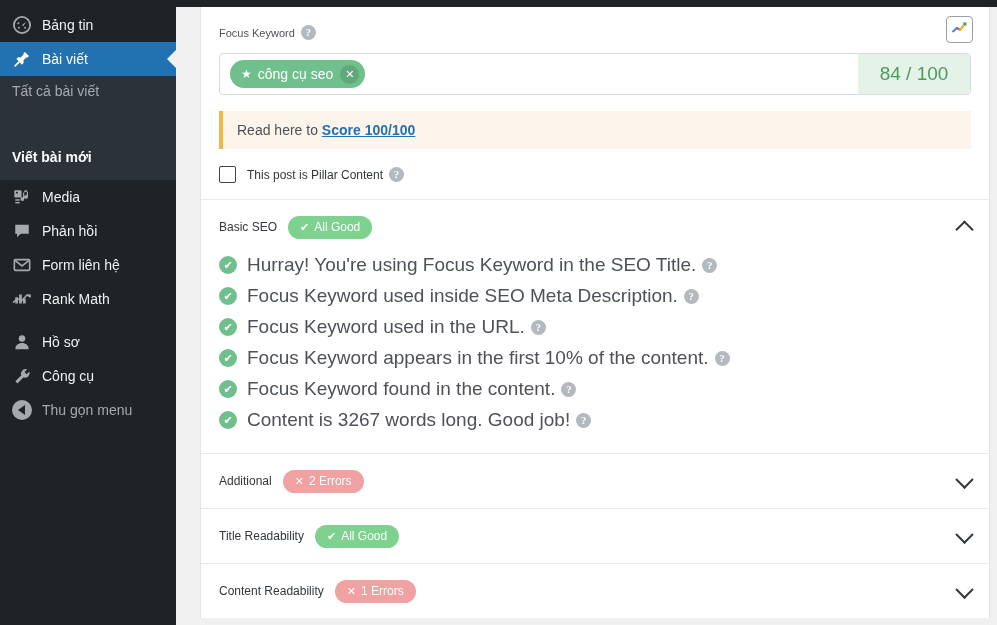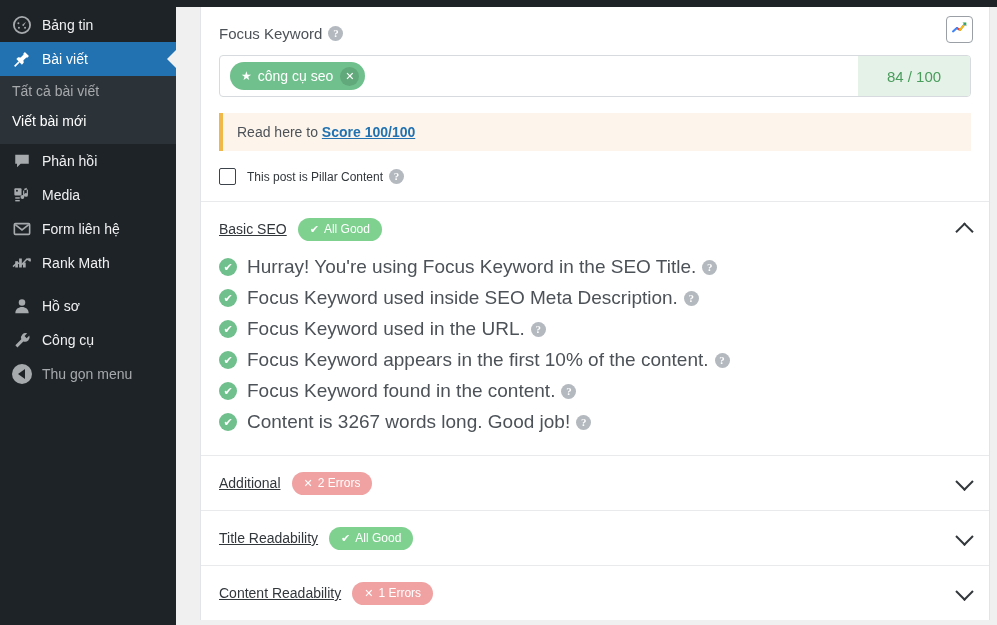--- a/index.html
+++ b/index.html
@@ -56,21 +56,21 @@
     padding: 0 0 8px 0;
   }
   .submenu-item {
     display: block;
     padding: 4px 0 4px 12px;
     font-size: 14px;
     color: #a7aaad;
     cursor: pointer;
     line-height: 22px;
   }
-  .submenu-item.active { color: #fff; font-weight: normal; }
+  .submenu-item.active { color: #fff; font-weight: bold; margin-top: 36px; }
   .menu-sep { height: 9px; }
   .collapse-item {
     display: flex; align-items: center;
     height: 34px; padding-left: 10px;
     color: #a7aaad; font-size: 14px; cursor: pointer;
   }
   .collapse-item .mi-icon { margin-right: 8px; width: 24px; flex: 0 0 24px;
     display: flex; align-items: center; justify-content: center; }
   .collapse-circle {
     width: 20px; height: 20px; border-radius: 50%;
@@ -103,21 +103,21 @@
     right: 7px;
     background: #fff;
     border: 1px solid #e2e4e7;
     border-top: none;
     border-bottom: none;
   }
 
   
   .kw-section { padding: 18px 18px 16px 18px; border-bottom: 1px solid #e8eaec; position: relative; }
   .kw-head { display: flex; align-items: center; margin-bottom: 13px; }
-  .kw-title { font-size: 15px; color: #4c5258; }
+  .kw-title { font-size: 11px; color: #4c5258; }
   .help {
     display: inline-flex; align-items: center; justify-content: center;
     width: 15px; height: 15px; border-radius: 50%;
     background: #b3b9bf; color: #fff;
     font-size: 11px; font-weight: bold; line-height: 1;
     margin-left: 6px; cursor: pointer; flex: 0 0 15px;
     font-family: "Liberation Serif", serif;
   }
   .trends-btn {
     position: absolute; right: 16px; top: 9px;
@@ -144,21 +144,21 @@
   .kw-tag .tagx {
     width: 19px; height: 19px; border-radius: 50%;
     background: rgba(0,0,0,.12); color: #fff;
     display: inline-flex; align-items: center; justify-content: center;
     font-size: 11px; cursor: pointer;
   }
   .kw-score {
     flex: 0 0 112px;
     background: #e5f2e7;
     display: flex; align-items: center; justify-content: center;
-    color: #4a9c5d; font-size: 15px;
+    color: #4a9c5d; font-size: 19px;
   }
 
   .notice {
     margin-top: 16px;
     background: #fdf5ec;
     border-left: 4px solid #f0b849;
     padding: 11px 14px;
     font-size: 14px; color: #4c5258;
   }
   .notice a { color: #2271b1; font-weight: bold; }
@@ -172,21 +172,21 @@
   .pillar-label { font-size: 12px; color: #32373c; }
 
   
   .acc { border-bottom: 1px solid #e8eaec; }
   .acc:last-child { border-bottom: none; }
   .acc-head {
     display: flex; align-items: center;
     padding: 14px 18px; cursor: pointer; position: relative;
     min-height: 54px;
   }
-  .acc-title { font-size: 14px; color: #32373c; margin-right: 11px; text-decoration: underline; }
+  .acc-title { font-size: 12px; color: #32373c; margin-right: 11px; }
   .badge {
     display: inline-flex; align-items: center;
     height: 23px; border-radius: 12px;
     padding: 0 12px; font-size: 12px; color: #fff; white-space: nowrap;
   }
   .badge.good { background: #7ed18f; }
   .badge.err  { background: #f0a1a1; }
   .badge .bi { margin-right: 5px; font-size: 11px; }
   .chev {
     position: absolute; right: 18px; top: 50%;
@@ -241,37 +241,37 @@
     </div>
 
     <div class="submenu">
       <span class="submenu-item">Tất cả bài viết</span>
       <span class="submenu-item active">Viết bài mới</span>
     </div>
 
     <div class="menu-item">
       <span class="mi-icon">
         <svg width="18" height="18" viewBox="0 0 20 20">
-            <path d="M2.5 3 H17.5 V13 H8.5 L4.5 17 V13 H2.5 Z" fill="currentColor"></path>
-          </svg>
-      </span>
-      <span class="mi-label">Phản hồi</span>
-    </div>
-
-    <div class="menu-item">
-      <span class="mi-icon">
-        <svg width="18" height="18" viewBox="0 0 20 20">
             <rect x="1.5" y="2.5" width="8" height="8" rx="1" fill="currentColor"></rect>
             <circle cx="4.4" cy="5.4" r="1.1" fill="#1d2327"></circle>
             <path d="M12.5 3 L12.5 12.2 A2.1 2.1 0 1 1 11.2 10.3 L11.2 5.1 L16.6 3.8 L16.6 9.9 A2.1 2.1 0 1 1 15.3 8 L15.3 2 Z" fill="currentColor"></path>
             <rect x="2.5" y="12.5" width="5" height="1.6" fill="currentColor"></rect>
             <rect x="2.5" y="15.5" width="5" height="1.6" fill="currentColor"></rect>
           </svg>
       </span>
       <span class="mi-label">Media</span>
+    </div>
+
+    <div class="menu-item">
+      <span class="mi-icon">
+        <svg width="18" height="18" viewBox="0 0 20 20">
+            <path d="M2.5 3 H17.5 V13 H8.5 L4.5 17 V13 H2.5 Z" fill="currentColor"></path>
+          </svg>
+      </span>
+      <span class="mi-label">Phản hồi</span>
     </div>
 
     <div class="menu-item">
       <span class="mi-icon">
         <svg width="18" height="18" viewBox="0 0 20 20">
             <rect x="1.5" y="4" width="17" height="12" rx="1.2" fill="none" stroke="currentColor" stroke-width="1.8"></rect>
             <path d="M2.5 5.2 L10 11 L17.5 5.2" fill="none" stroke="currentColor" stroke-width="1.8"></path>
           </svg>
       </span>
       <span class="mi-label">Form liên hệ</span>

